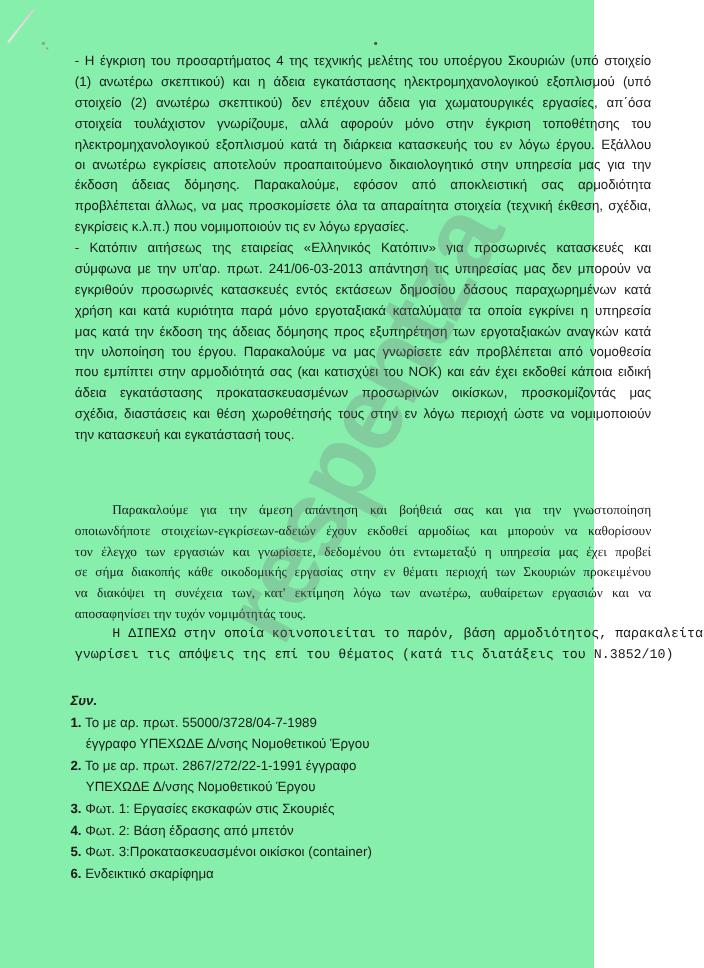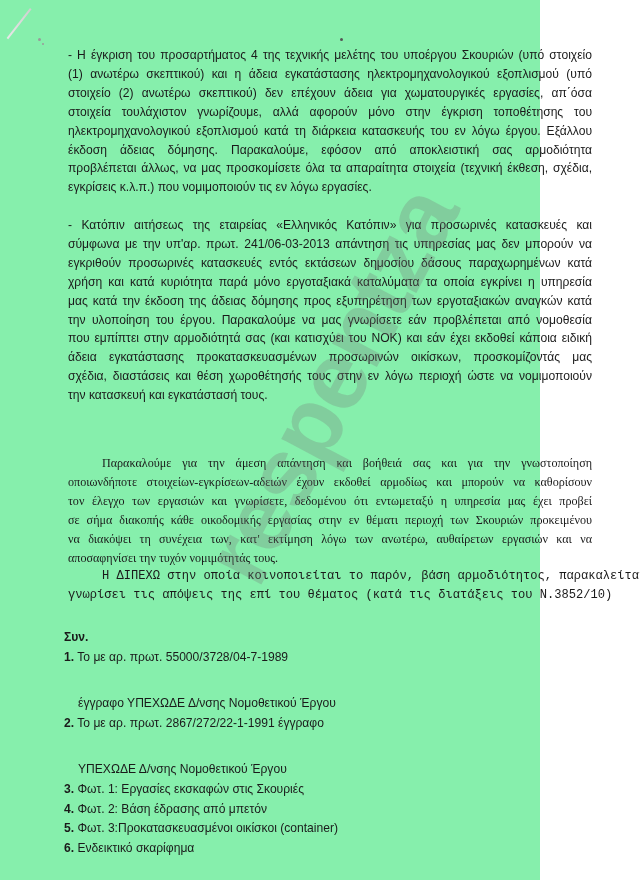--- a/index.html
+++ b/index.html
@@ -25,24 +25,24 @@
     font-size: 12.1px; line-height: 18.9px;
     text-align: justify;
   }
   .line { display: block; white-space: nowrap; text-align-last: justify; text-align: justify; }
   .line.last { text-align-last: left; }
   .line.indent { padding-left: 34px; }
   .attach {
     position: absolute; left: 64px; top: 628px;
     font-size: 12.1px; line-height: 19.6px;
   }
-  .attach .title { font-weight: bold; margin-bottom: 0; }
+  .attach .title { font-weight: bold; margin-bottom: 0; font-style: italic; }
   .attach .item { white-space: nowrap; }
   .attach .num { font-weight: bold; }
-  .attach .cont { padding-left: 14px; white-space: nowrap; margin-top: 27px; }
+  .attach .cont { padding-left: 14px; white-space: nowrap; }
   .watermark {
     position: absolute; left: 110px; top: 330px; width: 440px;
     font-family: "Liberation Sans", sans-serif;
     font-size: 96px; font-weight: bold;
     color: rgba(120,120,120,0.28);
     transform: rotate(-62deg);
     transform-origin: center center;
     white-space: nowrap; letter-spacing: -2px;
     pointer-events: none;
     text-align: center;
@@ -57,20 +57,21 @@
   <div class="speck" style="left:38px;top:38px;width:3px;height:3px;"></div>
   <div class="speck" style="left:42px;top:43px;width:2px;height:2px;"></div>
   <div class="speck" style="left:340px;top:38px;width:3px;height:3px;background:#555;"></div>
 
   <div class="body-text" style="top:46px;">
     <span class="line">- Η έγκριση του προσαρτήματος 4 της τεχνικής μελέτης του υποέργου Σκουριών (υπό στοιχείο</span>
     <span class="line">(1) ανωτέρω σκεπτικού) και η άδεια εγκατάστασης ηλεκτρομηχανολογικού εξοπλισμού (υπό</span>
     <span class="line">στοιχείο (2) ανωτέρω σκεπτικού) δεν επέχουν άδεια για χωματουργικές εργασίες, απ΄όσα</span>
     <span class="line">στοιχεία τουλάχιστον γνωρίζουμε, αλλά αφορούν μόνο στην έγκριση τοποθέτησης του</span>
     <span class="line">ηλεκτρομηχανολογικού εξοπλισμού κατά τη διάρκεια κατασκευής του εν λόγω έργου. Εξάλλου</span>
+    <span class="line">οι ανωτέρω εγκρίσεις αποτελούν προαπαιτούμενο δικαιολογητικό στην υπηρεσία μας για την</span>
     <span class="line">έκδοση άδειας δόμησης. Παρακαλούμε, εφόσον από αποκλειστική σας αρμοδιότητα</span>
     <span class="line">προβλέπεται άλλως, να μας προσκομίσετε όλα τα απαραίτητα στοιχεία (τεχνική έκθεση, σχέδια,</span>
     <span class="line last">εγκρίσεις κ.λ.π.) που νομιμοποιούν τις εν λόγω εργασίες.</span>
   </div>
 
   <div class="body-text" style="top:216px;">
     <span class="line">- Κατόπιν αιτήσεως της εταιρείας «Ελληνικός Κατόπιν» για προσωρινές κατασκευές και</span>
     <span class="line">σύμφωνα με την υπ'αρ. πρωτ. 241/06-03-2013 απάντηση τις υπηρεσίας μας δεν μπορούν να</span>
     <span class="line">εγκριθούν προσωρινές κατασκευές εντός εκτάσεων δημοσίου δάσους παραχωρημένων κατά</span>
     <span class="line">χρήση και κατά κυριότητα παρά μόνο εργοταξιακά καταλύματα τα οποία εγκρίνει η υπηρεσία</span>

